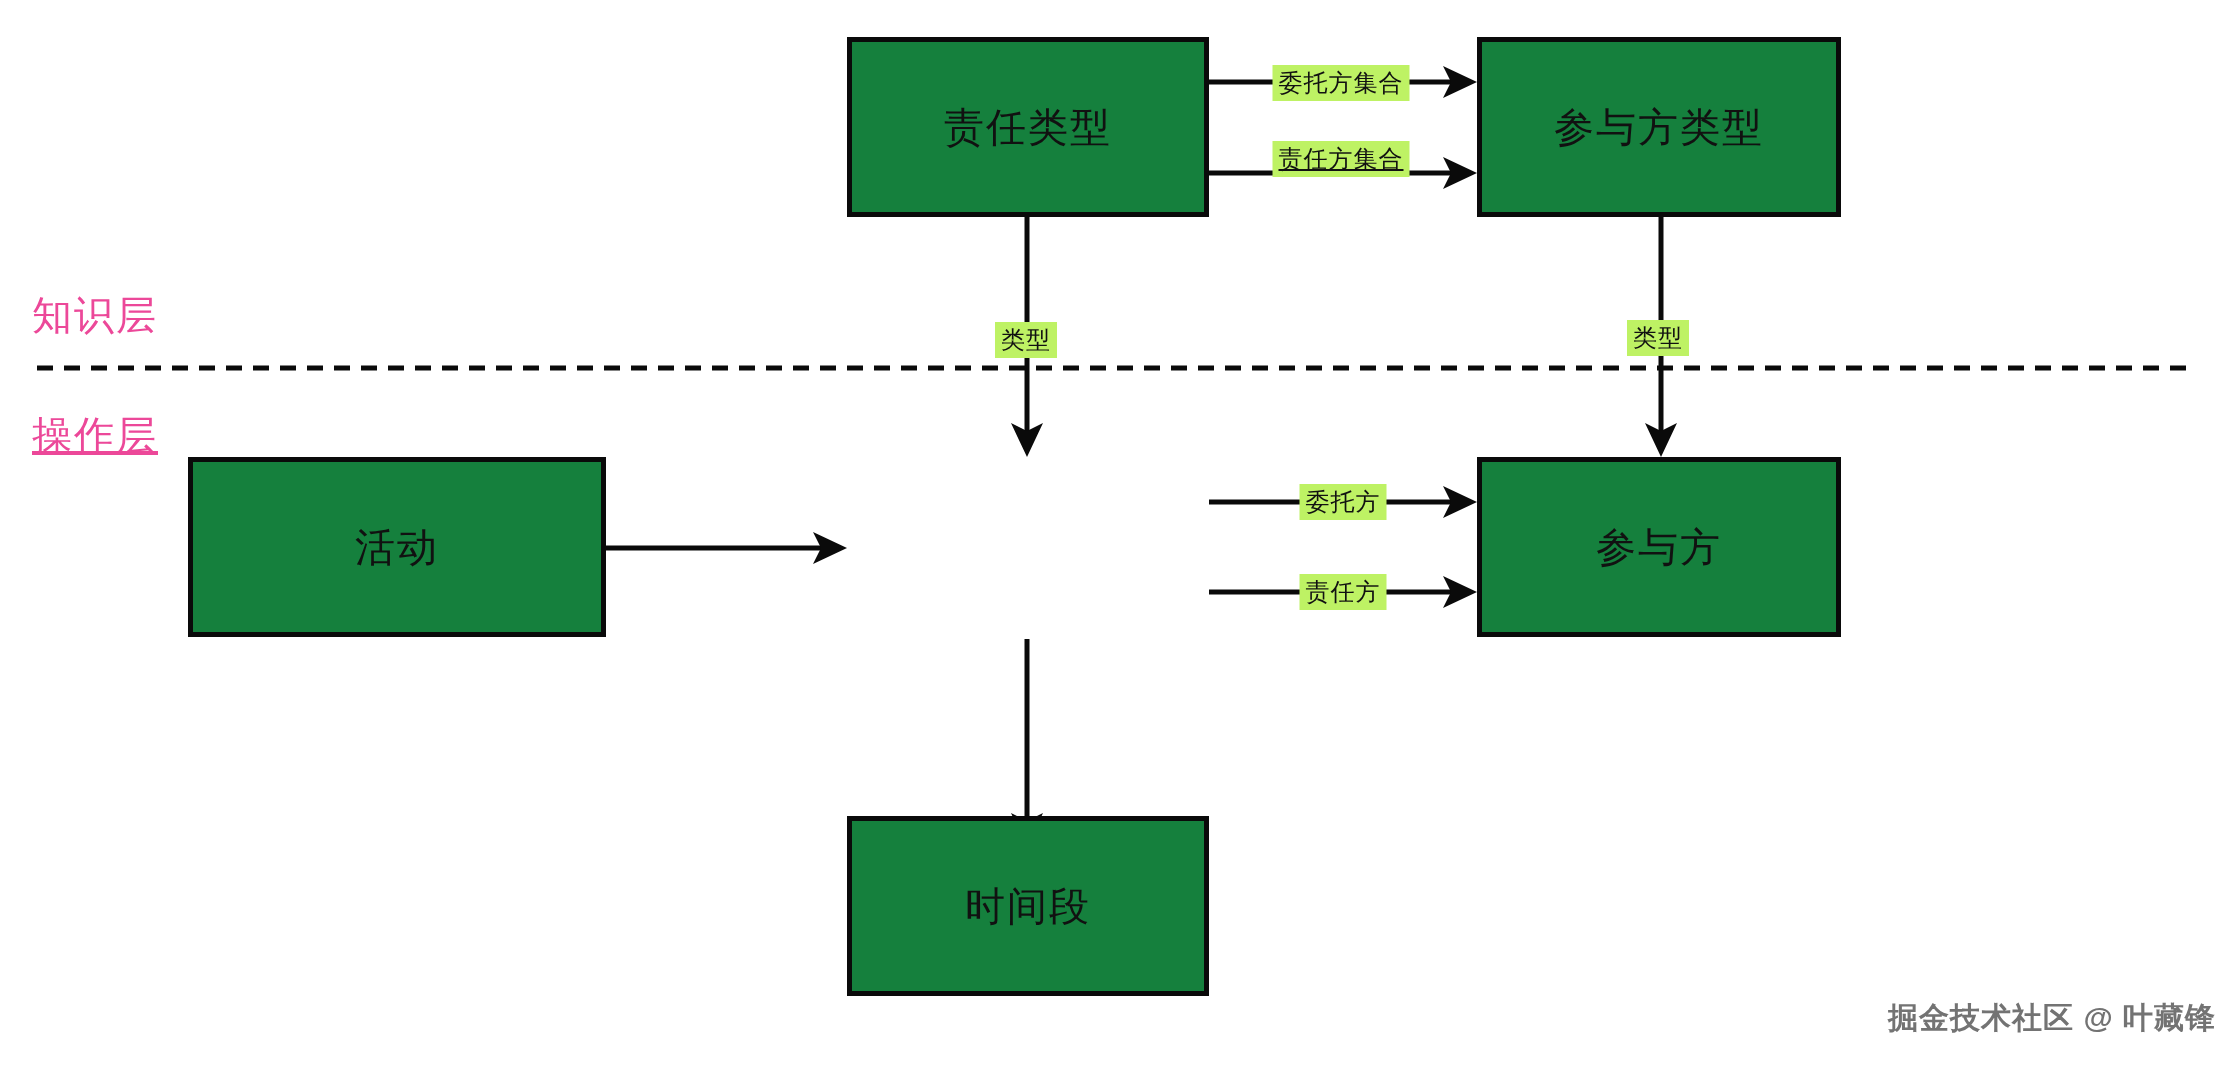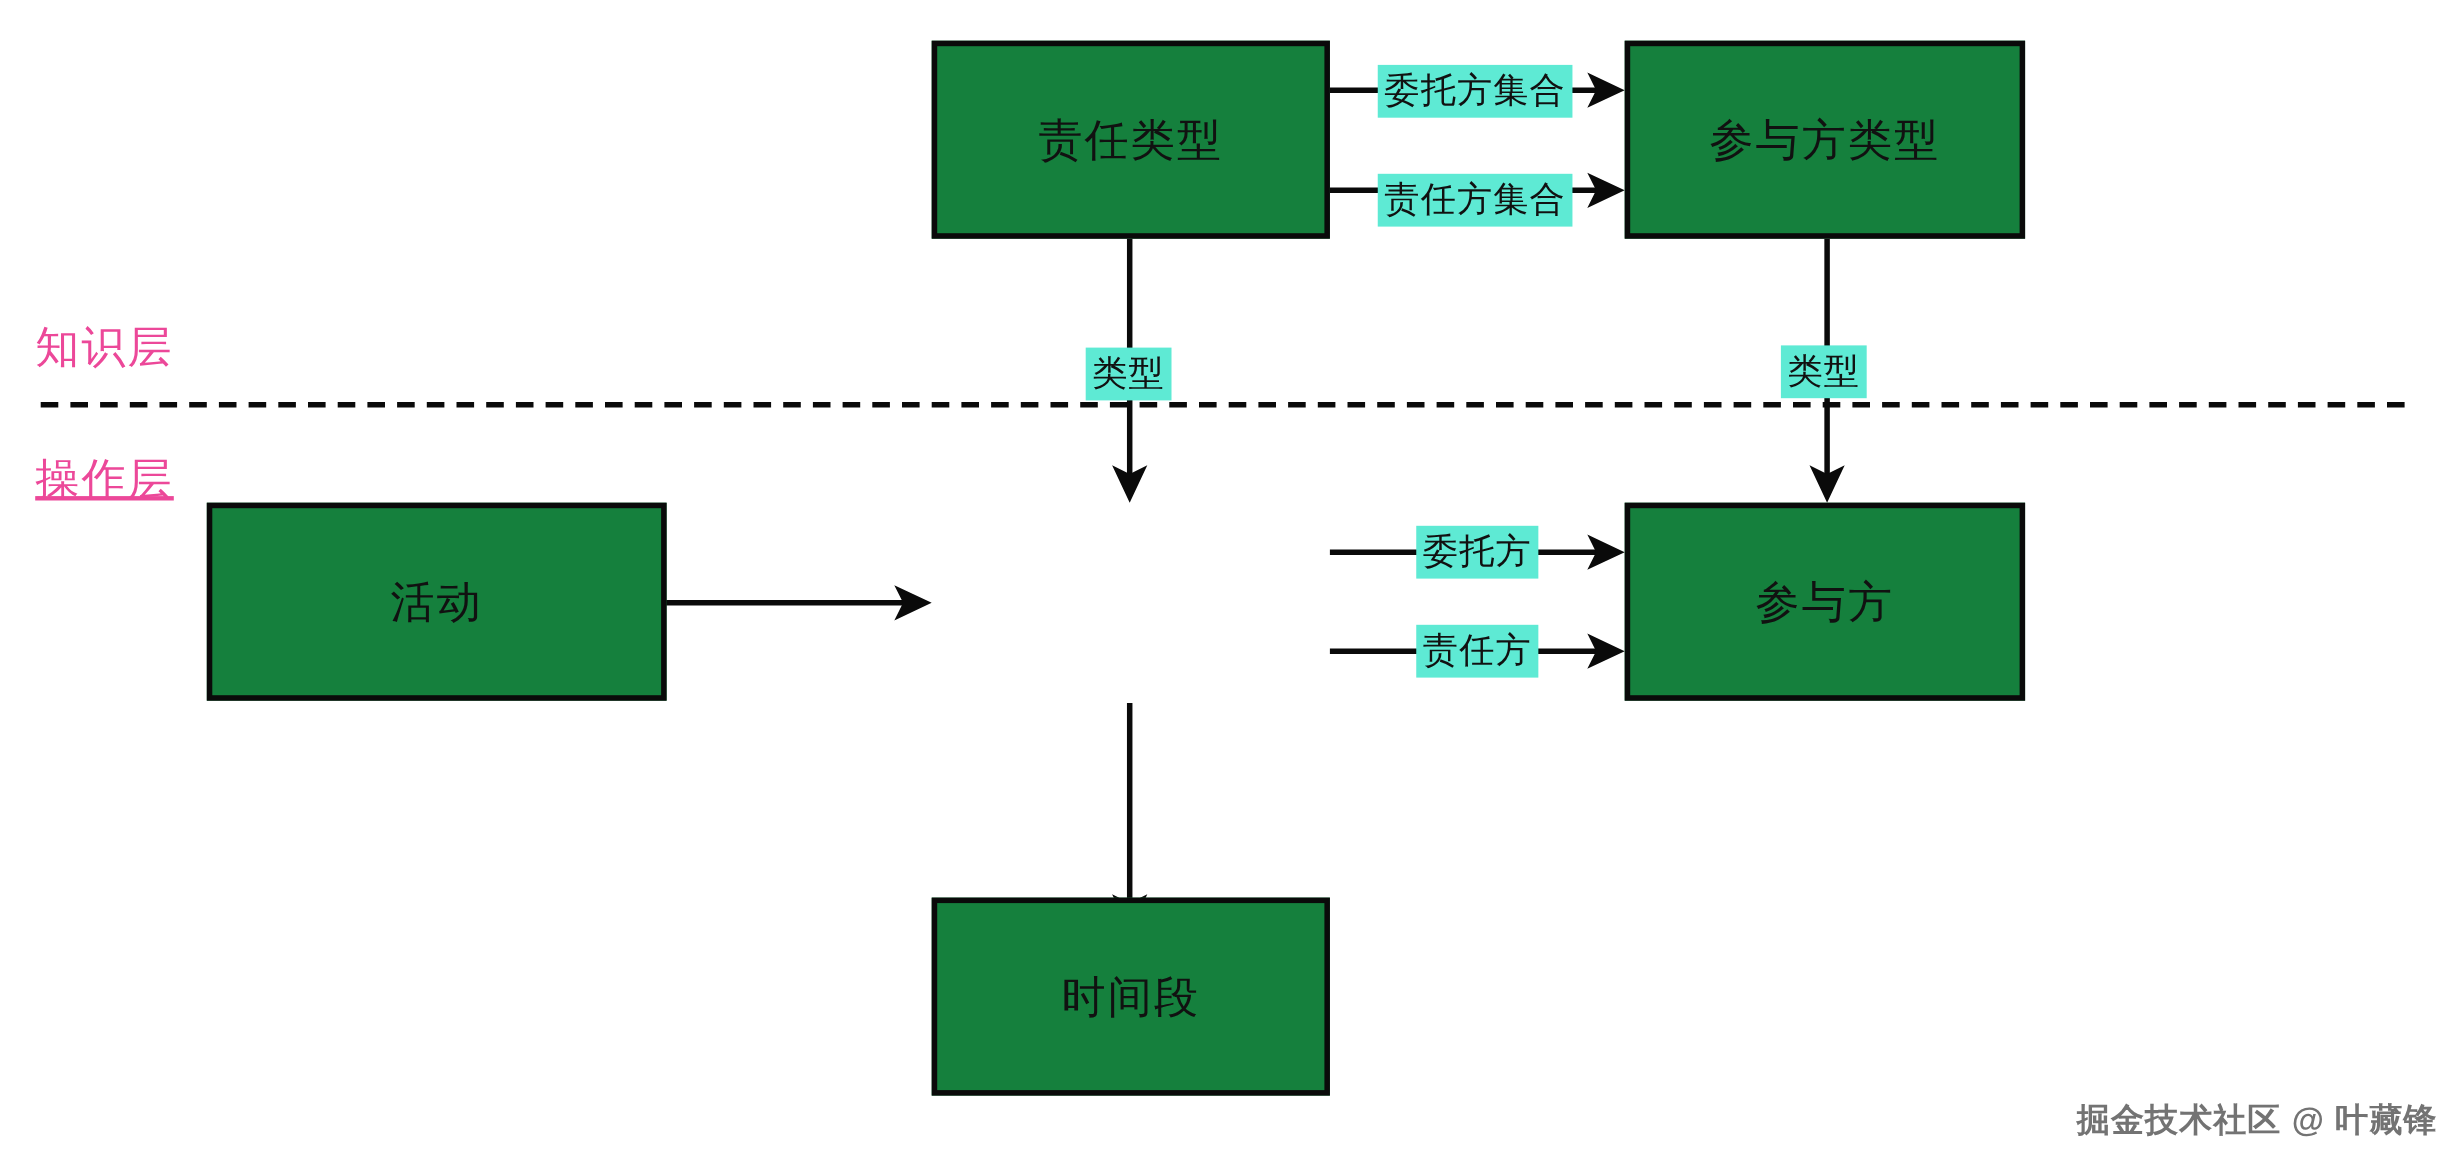--- a/index.html
+++ b/index.html
@@ -45,23 +45,23 @@
     align-items: center;
     justify-content: center;
     font-size: 40px;
     font-weight: 500;
     letter-spacing: 2px;
     color: #111111;
   }
   .edge-label {
     position: absolute;
     transform: translate(-50%, -50%);
-    background: #5eead4;
+    background: #bef264;
     padding: 2px 6px;
-    font-size: 32px;
+    font-size: 24px;
     font-weight: 500;
     letter-spacing: 1px;
     white-space: nowrap;
     color: #111111;
   }
   .layer-label {
     position: absolute;
     font-size: 40px;
     font-weight: 500;
     letter-spacing: 2px;
@@ -81,21 +81,21 @@
   }
   
   .n-resp-type   { left: 847px;  top: 37px;  width: 362px; height: 180px; }
   .n-party-type  { left: 1477px; top: 37px;  width: 364px; height: 180px; }
   .n-activity    { left: 188px;  top: 457px; width: 418px; height: 180px; }
   .n-resp        { left: 847px;  top: 457px; width: 362px; height: 180px; }
   .n-party       { left: 1477px; top: 457px; width: 364px; height: 180px; }
   .n-time        { left: 847px;  top: 816px; width: 362px; height: 180px; }
   
   .l-delegator-set   { left: 1341px; top: 83px;  }
-  .l-responsible-set { left: 1341px; top: 182px; }
+  .l-responsible-set { left: 1341px; top: 159px; text-decoration: underline; }
   .l-type-left       { left: 1026px; top: 340px; }
   .l-type-right      { left: 1658px; top: 338px; }
   .l-delegator       { left: 1343px; top: 502px; }
   .l-responsible     { left: 1343px; top: 592px; }
   .l-knowledge { left: 32px; top: 288px; }
   .l-operation { left: 32px; top: 408px; text-decoration: underline; }
 </style>
 </head>
 <body>
 

